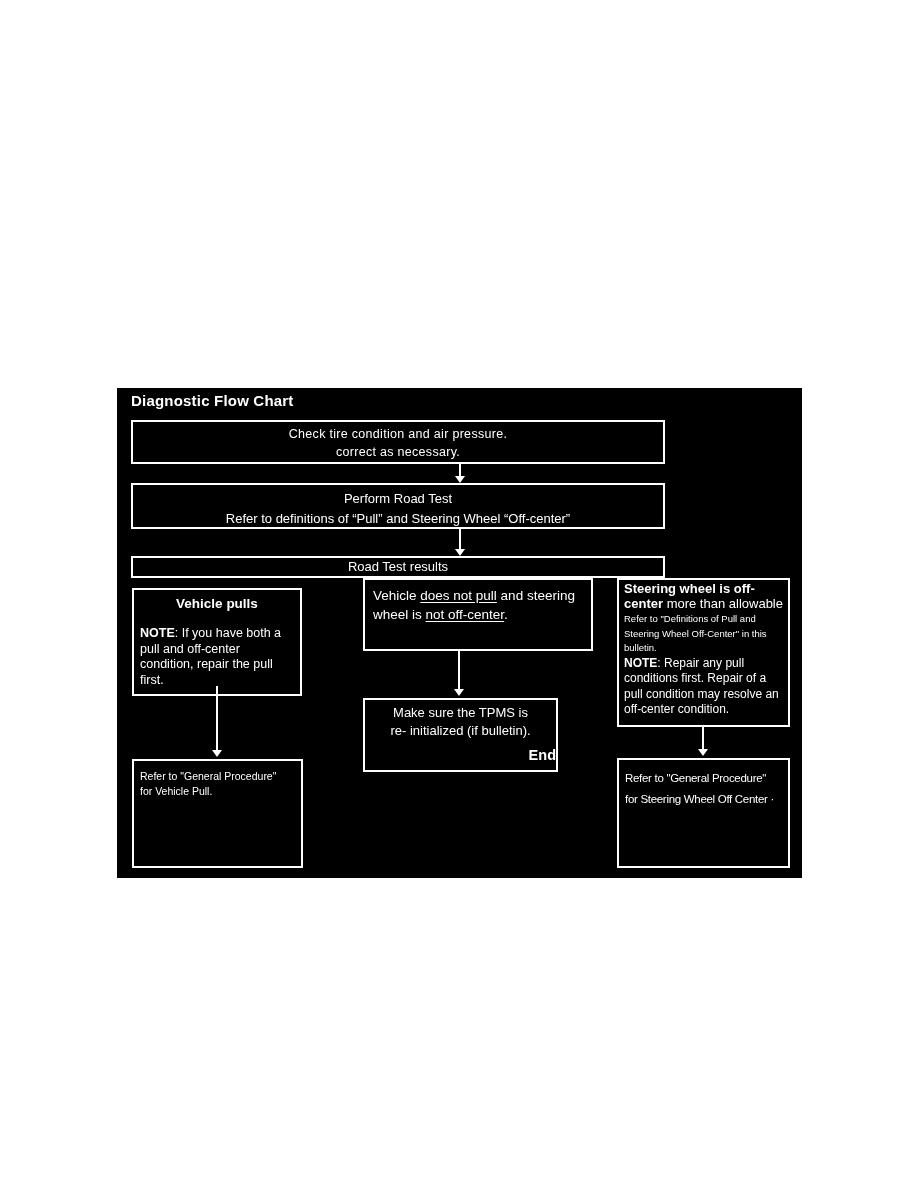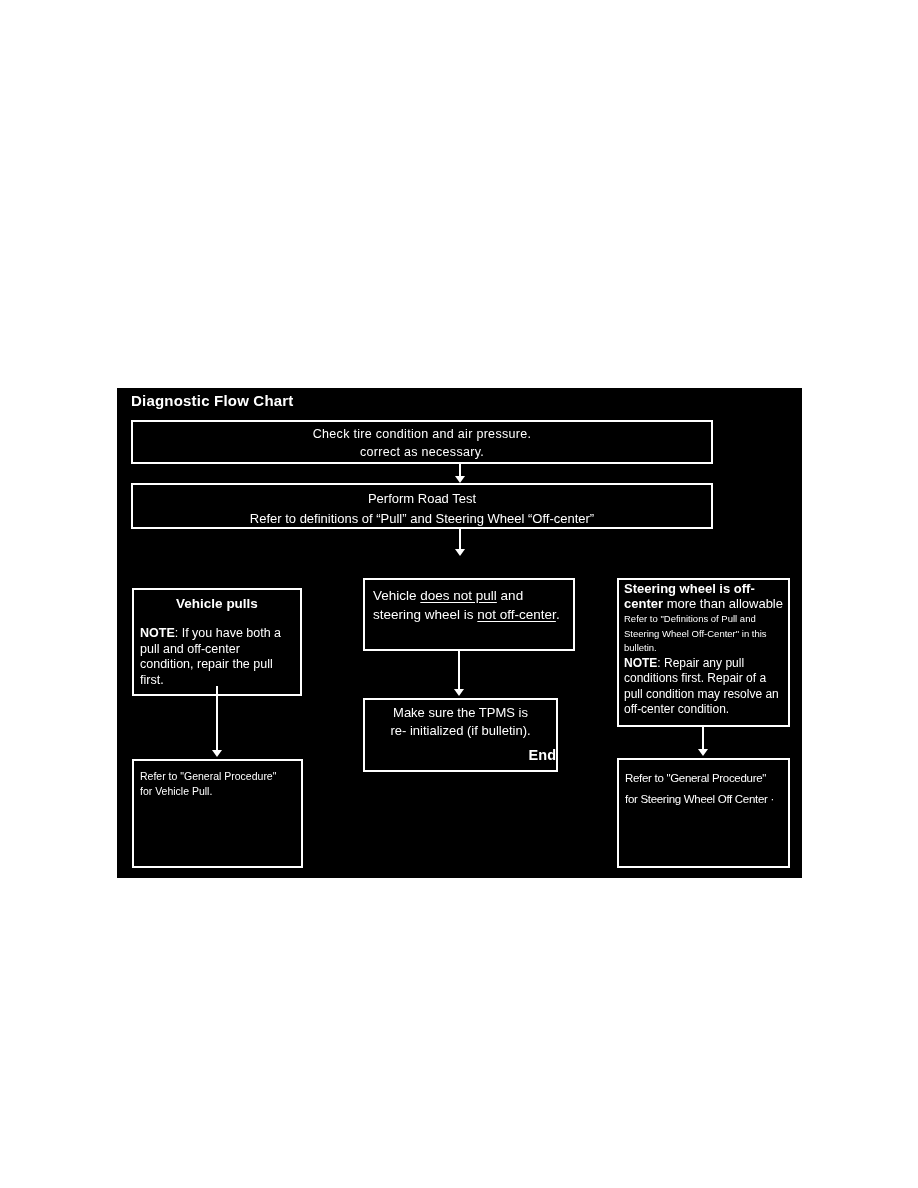--- a/index.html
+++ b/index.html
@@ -5,37 +5,37 @@
   html,body { margin:0; padding:0; background:#ffffff; }
   .page { position:relative; width:918px; height:1188px; background:#ffffff;
           font-family:"Liberation Sans", sans-serif; overflow:hidden; }
   .chart { position:absolute; left:117px; top:388px; width:685px; height:490px;
            background:#000000; color:#ffffff; }
   .chart-title { position:absolute; left:14px; top:4px; font-size:15px; font-weight:bold;
                  letter-spacing:.2px; }
   .box { position:absolute; border:2px solid #ffffff; background:#000000;
          box-sizing:border-box; color:#ffffff; }
   .ctr { text-align:center; }
-  .wide-box { left:14px; width:582px; }
+  .wide-box { left:14px; width:534px; }
   .line { display:block; }
   
   .arrow { position:absolute; width:10px; }
   .arrow-line { position:absolute; left:4px; top:0; width:2px; height:calc(100% - 7px);
                 background:#ffffff; }
   .arrow-head { position:absolute; left:0; bottom:0; width:0; height:0;
                 border-left:5px solid transparent; border-right:5px solid transparent;
                 border-top:7px solid #ffffff; }
   
   .box-check   { top:32px;  height:44px; font-size:12.5px; padding-top:4px; line-height:17.5px; letter-spacing:.3px; }
   .box-road    { top:95px;  height:46px; font-size:13px;   padding-top:4px; line-height:20px; }
   .box-results { top:168px; height:22px; font-size:13px;   line-height:18px; }
   .box-pulls   { left:15px;  top:200px; width:170px; height:108px; padding:4px 6px; }
   .box-pulls .hd { text-align:center; font-size:13.5px; font-weight:bold; margin:2px 0 15px; }
   .box-pulls .note { font-size:12.5px; line-height:15.5px; }
-  .box-nopull  { left:246px; top:190px; width:212px; height:73px; padding:6px 8px;
+  .box-nopull  { left:246px; top:190px; width:230px; height:73px; padding:6px 8px;
                  font-size:13.5px; line-height:19px; }
   .box-offcenter { left:500px; top:190px; width:173px; height:149px; padding:2px 5px; }
   .box-offcenter .hd   { font-size:13px; line-height:14.5px; }
   .box-offcenter .hd b { font-weight:bold; }
   .box-offcenter .sm   { font-size:9.5px; line-height:12px; }
   .box-offcenter .note { font-size:12px; line-height:15.5px; margin-top:1px; }
   .box-tpms { left:246px; top:310px; width:195px; height:74px; padding-top:4px;
               font-size:13px; line-height:18px; }
   .box-tpms .end { font-size:14.5px; font-weight:bold; margin-top:6px;text-align:right; }
   .box-refpull { left:15px; top:371px; width:171px; height:109px; padding:8px 6px;
@@ -66,20 +66,23 @@
     <div class="box wide-box box-road ctr">
       <span class="line">Perform Road Test</span>
       <span class="line">Refer to definitions of “Pull” and Steering Wheel “Off-center”</span>
     </div>
 
     <div class="arrow" style="left:338px; top:141px; height:27px;">
       <div class="arrow-line"></div>
       <div class="arrow-head"></div>
     </div>
 
+    <div class="box wide-box box-results ctr">
+      <span>Road Test results</span>
+    </div>
 
     <div class="box box-pulls">
       <div class="hd">Vehicle pulls</div>
       <div class="note"><b>NOTE</b><span>: If you have both a pull and off-center condition, repair the pull first.</span></div>
     </div>
 
     <div class="box box-nopull">
       <span>Vehicle </span><u>does not pull</u><span> and steering wheel is </span><u>not off-center</u><span>.</span>
     </div>
 

